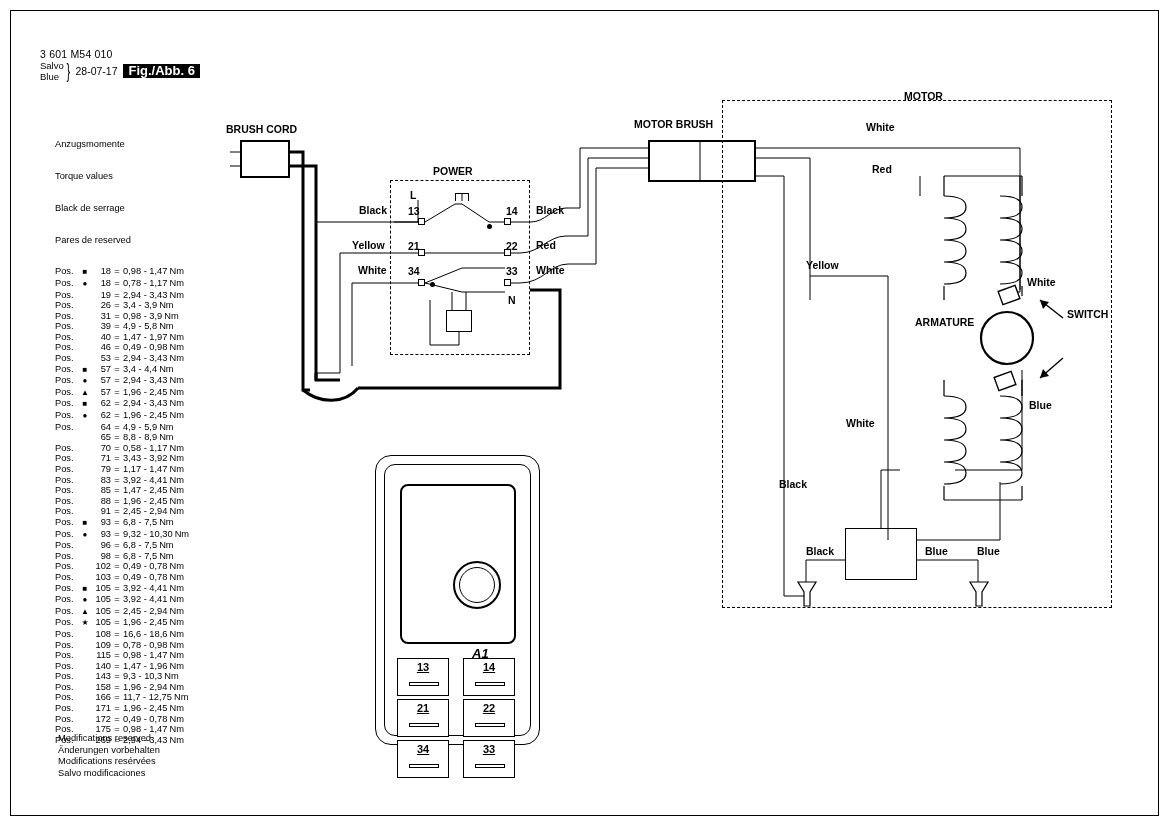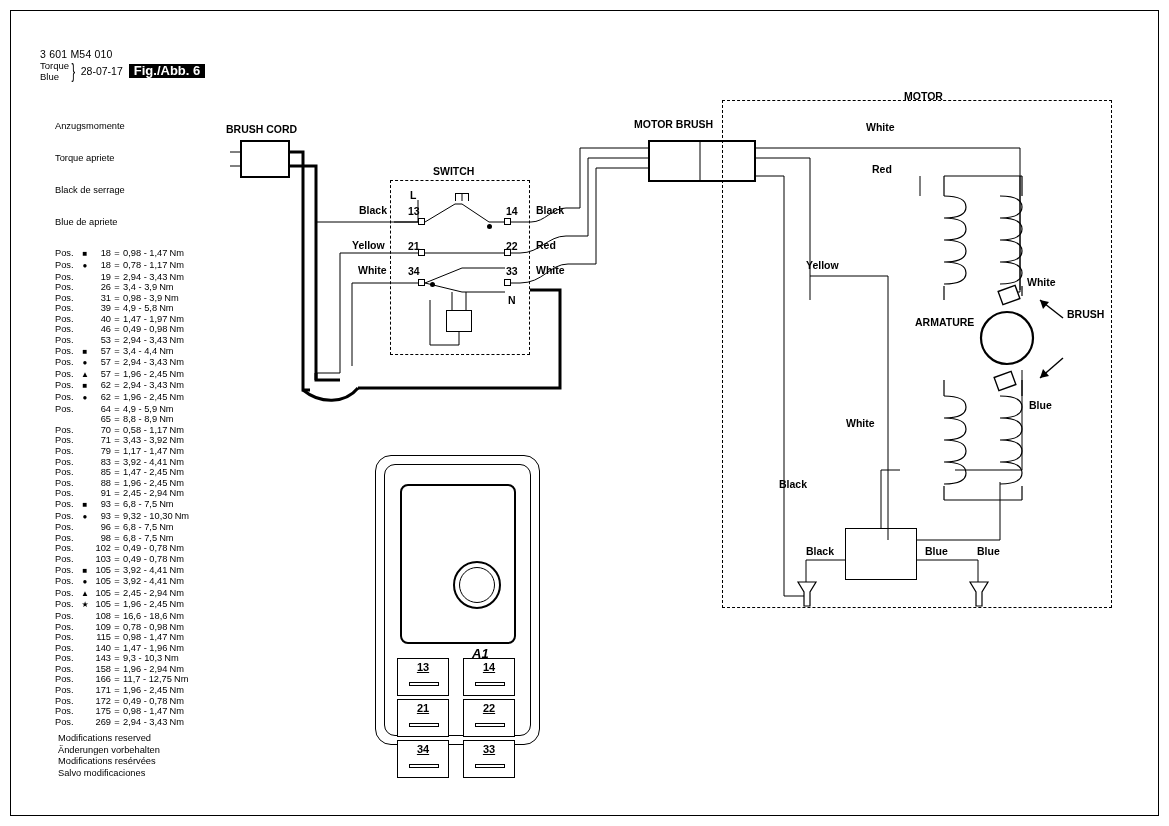--- a/index.html
+++ b/index.html
@@ -63,21 +63,21 @@
     color: #fff;
     font-weight: bold;
     font-size: 13px;
     padding: 1px 5px 2px 5px;
     letter-spacing: 0px;
   }
   
   .torque {
     position: absolute;
     left: 55px;
-    top: 100px;
+    top: 118px;
     font-size: 9.3px;
     line-height: 10.6px;
     white-space: pre;
   }
   .torque .t-head { line-height: 10.6px; }
   .torque-row { display: block; white-space: pre; }
   .sym { display: inline-block; width: 8px; text-align: center; }
   
   .footer {
     position: absolute;
@@ -202,49 +202,49 @@
 <div id="page">
 
   <div class="frame"></div>
 
   <div class="hdr">
     <div class="hdr-code">3 601 M54 010</div>
   </div>
 
   <div class="hdr-issue">
     <div class="issue-words">
-      <span>Torque</span>
+      <span>Salvo</span>
       <span>Blue</span>
     </div>
     <span class="brace">}</span>
     <span class="issue-date">28-07-17</span>
     <span class="figbox">Fig./Abb. 6</span>
   </div>
 
   <div class="torque">
     <div class="t-head">Anzugsmomente</div>
-    <div class="t-head">Torque apriete</div>
+    <div class="t-head">Torque values</div>
     <div class="t-head">Black de serrage</div>
-    <div class="t-head">Blue de apriete</div>
+    <div class="t-head">Pares de reserved</div>
     <div id="torque-rows"><div class="torque-row"><span style="display: inline-block; width: 26px;">Pos.</span><span class="sym" style="font-size: 8px;">■</span><span style="display: inline-block; width: 22px; text-align: right;">18</span><span style="display: inline-block; width: 12px; text-align: center;">=</span><span>0,98 - 1,47</span><span style="margin-left: 2px;">Nm</span></div><div class="torque-row"><span style="display: inline-block; width: 26px;">Pos.</span><span class="sym" style="font-size: 8px;">●</span><span style="display: inline-block; width: 22px; text-align: right;">18</span><span style="display: inline-block; width: 12px; text-align: center;">=</span><span>0,78 - 1,17</span><span style="margin-left: 2px;">Nm</span></div><div class="torque-row"><span style="display: inline-block; width: 26px;">Pos.</span><span class="sym" style="font-size: 8px;"></span><span style="display: inline-block; width: 22px; text-align: right;">19</span><span style="display: inline-block; width: 12px; text-align: center;">=</span><span>2,94 - 3,43</span><span style="margin-left: 2px;">Nm</span></div><div class="torque-row"><span style="display: inline-block; width: 26px;">Pos.</span><span class="sym" style="font-size: 8px;"></span><span style="display: inline-block; width: 22px; text-align: right;">26</span><span style="display: inline-block; width: 12px; text-align: center;">=</span><span>3,4 - 3,9</span><span style="margin-left: 2px;">Nm</span></div><div class="torque-row"><span style="display: inline-block; width: 26px;">Pos.</span><span class="sym" style="font-size: 8px;"></span><span style="display: inline-block; width: 22px; text-align: right;">31</span><span style="display: inline-block; width: 12px; text-align: center;">=</span><span>0,98 - 3,9</span><span style="margin-left: 2px;">Nm</span></div><div class="torque-row"><span style="display: inline-block; width: 26px;">Pos.</span><span class="sym" style="font-size: 8px;"></span><span style="display: inline-block; width: 22px; text-align: right;">39</span><span style="display: inline-block; width: 12px; text-align: center;">=</span><span>4,9 - 5,8</span><span style="margin-left: 2px;">Nm</span></div><div class="torque-row"><span style="display: inline-block; width: 26px;">Pos.</span><span class="sym" style="font-size: 8px;"></span><span style="display: inline-block; width: 22px; text-align: right;">40</span><span style="display: inline-block; width: 12px; text-align: center;">=</span><span>1,47 - 1,97</span><span style="margin-left: 2px;">Nm</span></div><div class="torque-row"><span style="display: inline-block; width: 26px;">Pos.</span><span class="sym" style="font-size: 8px;"></span><span style="display: inline-block; width: 22px; text-align: right;">46</span><span style="display: inline-block; width: 12px; text-align: center;">=</span><span>0,49 - 0,98</span><span style="margin-left: 2px;">Nm</span></div><div class="torque-row"><span style="display: inline-block; width: 26px;">Pos.</span><span class="sym" style="font-size: 8px;"></span><span style="display: inline-block; width: 22px; text-align: right;">53</span><span style="display: inline-block; width: 12px; text-align: center;">=</span><span>2,94 - 3,43</span><span style="margin-left: 2px;">Nm</span></div><div class="torque-row"><span style="display: inline-block; width: 26px;">Pos.</span><span class="sym" style="font-size: 8px;">■</span><span style="display: inline-block; width: 22px; text-align: right;">57</span><span style="display: inline-block; width: 12px; text-align: center;">=</span><span>3,4 - 4,4</span><span style="margin-left: 2px;">Nm</span></div><div class="torque-row"><span style="display: inline-block; width: 26px;">Pos.</span><span class="sym" style="font-size: 8px;">●</span><span style="display: inline-block; width: 22px; text-align: right;">57</span><span style="display: inline-block; width: 12px; text-align: center;">=</span><span>2,94 - 3,43</span><span style="margin-left: 2px;">Nm</span></div><div class="torque-row"><span style="display: inline-block; width: 26px;">Pos.</span><span class="sym" style="font-size: 8px;">▲</span><span style="display: inline-block; width: 22px; text-align: right;">57</span><span style="display: inline-block; width: 12px; text-align: center;">=</span><span>1,96 - 2,45</span><span style="margin-left: 2px;">Nm</span></div><div class="torque-row"><span style="display: inline-block; width: 26px;">Pos.</span><span class="sym" style="font-size: 8px;">■</span><span style="display: inline-block; width: 22px; text-align: right;">62</span><span style="display: inline-block; width: 12px; text-align: center;">=</span><span>2,94 - 3,43</span><span style="margin-left: 2px;">Nm</span></div><div class="torque-row"><span style="display: inline-block; width: 26px;">Pos.</span><span class="sym" style="font-size: 8px;">●</span><span style="display: inline-block; width: 22px; text-align: right;">62</span><span style="display: inline-block; width: 12px; text-align: center;">=</span><span>1,96 - 2,45</span><span style="margin-left: 2px;">Nm</span></div><div class="torque-row"><span style="display: inline-block; width: 26px;">Pos.</span><span class="sym" style="font-size: 8px;"></span><span style="display: inline-block; width: 22px; text-align: right;">64</span><span style="display: inline-block; width: 12px; text-align: center;">=</span><span>4,9 - 5,9</span><span style="margin-left: 2px;">Nm</span></div><div class="torque-row"><span style="display: inline-block; width: 26px;"></span><span class="sym" style="font-size: 8px;"></span><span style="display: inline-block; width: 22px; text-align: right;">65</span><span style="display: inline-block; width: 12px; text-align: center;">=</span><span>8,8 - 8,9</span><span style="margin-left: 2px;">Nm</span></div><div class="torque-row"><span style="display: inline-block; width: 26px;">Pos.</span><span class="sym" style="font-size: 8px;"></span><span style="display: inline-block; width: 22px; text-align: right;">70</span><span style="display: inline-block; width: 12px; text-align: center;">=</span><span>0,58 - 1,17</span><span style="margin-left: 2px;">Nm</span></div><div class="torque-row"><span style="display: inline-block; width: 26px;">Pos.</span><span class="sym" style="font-size: 8px;"></span><span style="display: inline-block; width: 22px; text-align: right;">71</span><span style="display: inline-block; width: 12px; text-align: center;">=</span><span>3,43 - 3,92</span><span style="margin-left: 2px;">Nm</span></div><div class="torque-row"><span style="display: inline-block; width: 26px;">Pos.</span><span class="sym" style="font-size: 8px;"></span><span style="display: inline-block; width: 22px; text-align: right;">79</span><span style="display: inline-block; width: 12px; text-align: center;">=</span><span>1,17 - 1,47</span><span style="margin-left: 2px;">Nm</span></div><div class="torque-row"><span style="display: inline-block; width: 26px;">Pos.</span><span class="sym" style="font-size: 8px;"></span><span style="display: inline-block; width: 22px; text-align: right;">83</span><span style="display: inline-block; width: 12px; text-align: center;">=</span><span>3,92 - 4,41</span><span style="margin-left: 2px;">Nm</span></div><div class="torque-row"><span style="display: inline-block; width: 26px;">Pos.</span><span class="sym" style="font-size: 8px;"></span><span style="display: inline-block; width: 22px; text-align: right;">85</span><span style="display: inline-block; width: 12px; text-align: center;">=</span><span>1,47 - 2,45</span><span style="margin-left: 2px;">Nm</span></div><div class="torque-row"><span style="display: inline-block; width: 26px;">Pos.</span><span class="sym" style="font-size: 8px;"></span><span style="display: inline-block; width: 22px; text-align: right;">88</span><span style="display: inline-block; width: 12px; text-align: center;">=</span><span>1,96 - 2,45</span><span style="margin-left: 2px;">Nm</span></div><div class="torque-row"><span style="display: inline-block; width: 26px;">Pos.</span><span class="sym" style="font-size: 8px;"></span><span style="display: inline-block; width: 22px; text-align: right;">91</span><span style="display: inline-block; width: 12px; text-align: center;">=</span><span>2,45 - 2,94</span><span style="margin-left: 2px;">Nm</span></div><div class="torque-row"><span style="display: inline-block; width: 26px;">Pos.</span><span class="sym" style="font-size: 8px;">■</span><span style="display: inline-block; width: 22px; text-align: right;">93</span><span style="display: inline-block; width: 12px; text-align: center;">=</span><span>6,8 - 7,5</span><span style="margin-left: 2px;">Nm</span></div><div class="torque-row"><span style="display: inline-block; width: 26px;">Pos.</span><span class="sym" style="font-size: 8px;">●</span><span style="display: inline-block; width: 22px; text-align: right;">93</span><span style="display: inline-block; width: 12px; text-align: center;">=</span><span>9,32 - 10,30</span><span style="margin-left: 2px;">Nm</span></div><div class="torque-row"><span style="display: inline-block; width: 26px;">Pos.</span><span class="sym" style="font-size: 8px;"></span><span style="display: inline-block; width: 22px; text-align: right;">96</span><span style="display: inline-block; width: 12px; text-align: center;">=</span><span>6,8 - 7,5</span><span style="margin-left: 2px;">Nm</span></div><div class="torque-row"><span style="display: inline-block; width: 26px;">Pos.</span><span class="sym" style="font-size: 8px;"></span><span style="display: inline-block; width: 22px; text-align: right;">98</span><span style="display: inline-block; width: 12px; text-align: center;">=</span><span>6,8 - 7,5</span><span style="margin-left: 2px;">Nm</span></div><div class="torque-row"><span style="display: inline-block; width: 26px;">Pos.</span><span class="sym" style="font-size: 8px;"></span><span style="display: inline-block; width: 22px; text-align: right;">102</span><span style="display: inline-block; width: 12px; text-align: center;">=</span><span>0,49 - 0,78</span><span style="margin-left: 2px;">Nm</span></div><div class="torque-row"><span style="display: inline-block; width: 26px;">Pos.</span><span class="sym" style="font-size: 8px;"></span><span style="display: inline-block; width: 22px; text-align: right;">103</span><span style="display: inline-block; width: 12px; text-align: center;">=</span><span>0,49 - 0,78</span><span style="margin-left: 2px;">Nm</span></div><div class="torque-row"><span style="display: inline-block; width: 26px;">Pos.</span><span class="sym" style="font-size: 8px;">■</span><span style="display: inline-block; width: 22px; text-align: right;">105</span><span style="display: inline-block; width: 12px; text-align: center;">=</span><span>3,92 - 4,41</span><span style="margin-left: 2px;">Nm</span></div><div class="torque-row"><span style="display: inline-block; width: 26px;">Pos.</span><span class="sym" style="font-size: 8px;">●</span><span style="display: inline-block; width: 22px; text-align: right;">105</span><span style="display: inline-block; width: 12px; text-align: center;">=</span><span>3,92 - 4,41</span><span style="margin-left: 2px;">Nm</span></div><div class="torque-row"><span style="display: inline-block; width: 26px;">Pos.</span><span class="sym" style="font-size: 8px;">▲</span><span style="display: inline-block; width: 22px; text-align: right;">105</span><span style="display: inline-block; width: 12px; text-align: center;">=</span><span>2,45 - 2,94</span><span style="margin-left: 2px;">Nm</span></div><div class="torque-row"><span style="display: inline-block; width: 26px;">Pos.</span><span class="sym" style="font-size: 8px;">★</span><span style="display: inline-block; width: 22px; text-align: right;">105</span><span style="display: inline-block; width: 12px; text-align: center;">=</span><span>1,96 - 2,45</span><span style="margin-left: 2px;">Nm</span></div><div class="torque-row"><span style="display: inline-block; width: 26px;">Pos.</span><span class="sym" style="font-size: 8px;"></span><span style="display: inline-block; width: 22px; text-align: right;">108</span><span style="display: inline-block; width: 12px; text-align: center;">=</span><span>16,6 - 18,6</span><span style="margin-left: 2px;">Nm</span></div><div class="torque-row"><span style="display: inline-block; width: 26px;">Pos.</span><span class="sym" style="font-size: 8px;"></span><span style="display: inline-block; width: 22px; text-align: right;">109</span><span style="display: inline-block; width: 12px; text-align: center;">=</span><span>0,78 - 0,98</span><span style="margin-left: 2px;">Nm</span></div><div class="torque-row"><span style="display: inline-block; width: 26px;">Pos.</span><span class="sym" style="font-size: 8px;"></span><span style="display: inline-block; width: 22px; text-align: right;">115</span><span style="display: inline-block; width: 12px; text-align: center;">=</span><span>0,98 - 1,47</span><span style="margin-left: 2px;">Nm</span></div><div class="torque-row"><span style="display: inline-block; width: 26px;">Pos.</span><span class="sym" style="font-size: 8px;"></span><span style="display: inline-block; width: 22px; text-align: right;">140</span><span style="display: inline-block; width: 12px; text-align: center;">=</span><span>1,47 - 1,96</span><span style="margin-left: 2px;">Nm</span></div><div class="torque-row"><span style="display: inline-block; width: 26px;">Pos.</span><span class="sym" style="font-size: 8px;"></span><span style="display: inline-block; width: 22px; text-align: right;">143</span><span style="display: inline-block; width: 12px; text-align: center;">=</span><span>9,3 - 10,3</span><span style="margin-left: 2px;">Nm</span></div><div class="torque-row"><span style="display: inline-block; width: 26px;">Pos.</span><span class="sym" style="font-size: 8px;"></span><span style="display: inline-block; width: 22px; text-align: right;">158</span><span style="display: inline-block; width: 12px; text-align: center;">=</span><span>1,96 - 2,94</span><span style="margin-left: 2px;">Nm</span></div><div class="torque-row"><span style="display: inline-block; width: 26px;">Pos.</span><span class="sym" style="font-size: 8px;"></span><span style="display: inline-block; width: 22px; text-align: right;">166</span><span style="display: inline-block; width: 12px; text-align: center;">=</span><span>11,7 - 12,75</span><span style="margin-left: 2px;">Nm</span></div><div class="torque-row"><span style="display: inline-block; width: 26px;">Pos.</span><span class="sym" style="font-size: 8px;"></span><span style="display: inline-block; width: 22px; text-align: right;">171</span><span style="display: inline-block; width: 12px; text-align: center;">=</span><span>1,96 - 2,45</span><span style="margin-left: 2px;">Nm</span></div><div class="torque-row"><span style="display: inline-block; width: 26px;">Pos.</span><span class="sym" style="font-size: 8px;"></span><span style="display: inline-block; width: 22px; text-align: right;">172</span><span style="display: inline-block; width: 12px; text-align: center;">=</span><span>0,49 - 0,78</span><span style="margin-left: 2px;">Nm</span></div><div class="torque-row"><span style="display: inline-block; width: 26px;">Pos.</span><span class="sym" style="font-size: 8px;"></span><span style="display: inline-block; width: 22px; text-align: right;">175</span><span style="display: inline-block; width: 12px; text-align: center;">=</span><span>0,98 - 1,47</span><span style="margin-left: 2px;">Nm</span></div><div class="torque-row"><span style="display: inline-block; width: 26px;">Pos.</span><span class="sym" style="font-size: 8px;"></span><span style="display: inline-block; width: 22px; text-align: right;">269</span><span style="display: inline-block; width: 12px; text-align: center;">=</span><span>2,94 - 3,43</span><span style="margin-left: 2px;">Nm</span></div></div>
   </div>
 
   <div class="footer">
     <div>Modifications reserved</div>
     <div>Änderungen vorbehalten</div>
     <div>Modifications resérvées</div>
     <div>Salvo modificaciones</div>
   </div>
 
   <div class="lbl b" style="left:226px; top:123px;">BRUSH CORD</div>
   <div class="lbl b" style="left:634px; top:118px;">MOTOR BRUSH</div>
   <div class="lbl b" style="left:904px; top:90px;">MOTOR</div>
-  <div class="lbl b" style="left:433px; top:165px;">SWITCH</div>
+  <div class="lbl b" style="left:433px; top:165px;">POWER</div>
   <div class="lbl b" style="left:915px; top:316px;">ARMATURE</div>
-  <div class="lbl b" style="left:1067px; top:308px;">BRUSH</div>
+  <div class="lbl b" style="left:1067px; top:308px;">SWITCH</div>
   <div class="lbl b" style="left:866px; top:551px;">PCB</div>
 
   <div class="lbl b" style="left:410px; top:189px;">L</div>
   <div class="lbl b" style="left:508px; top:294px;">N</div>
   <div class="lbl b" style="left:408px; top:205px;">13</div>
   <div class="lbl b" style="left:506px; top:205px;">14</div>
   <div class="lbl b" style="left:408px; top:240px;">21</div>
   <div class="lbl b" style="left:506px; top:240px;">22</div>
   <div class="lbl b" style="left:408px; top:265px;">34</div>
   <div class="lbl b" style="left:506px; top:265px;">33</div>

